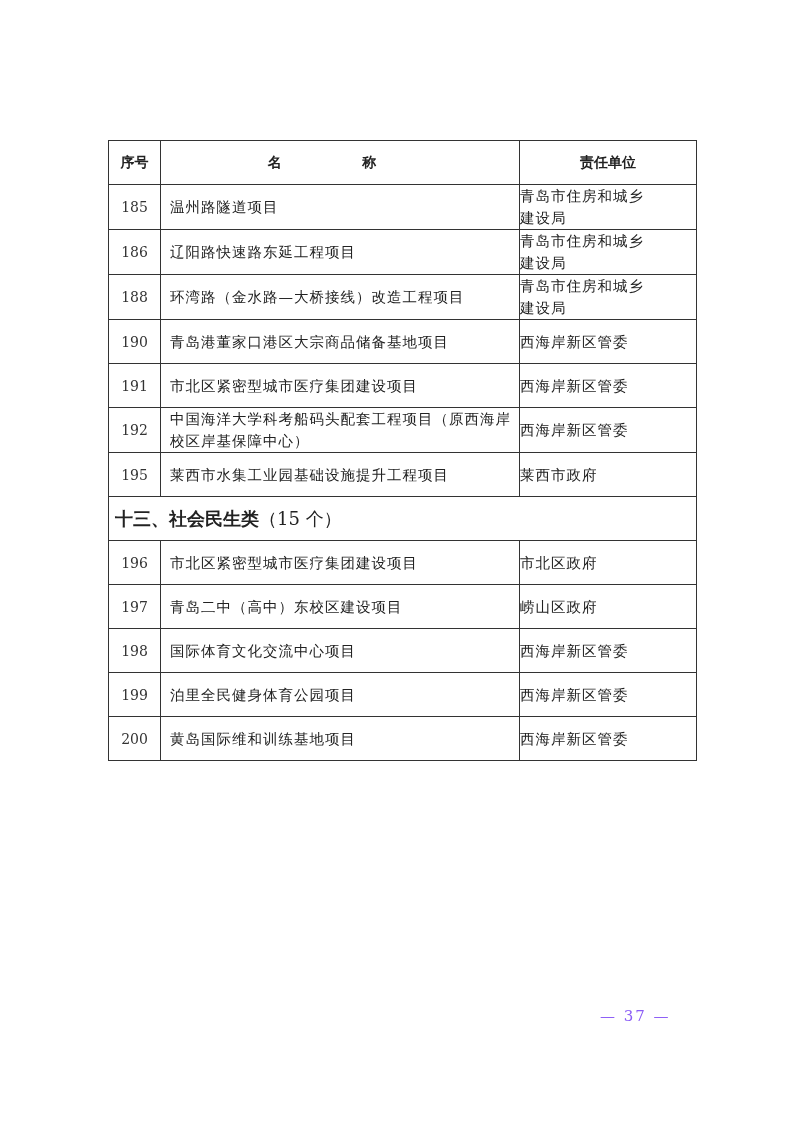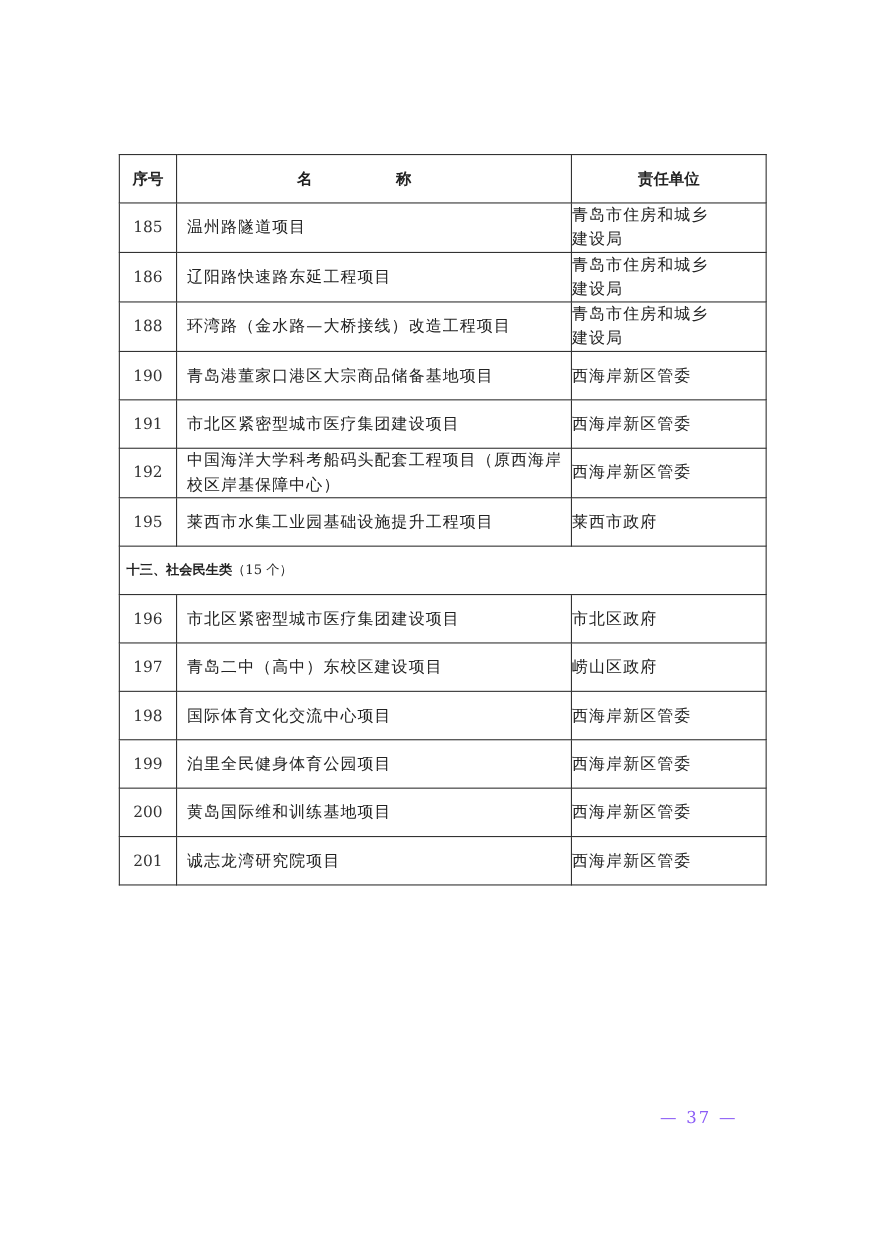--- a/index.html
+++ b/index.html
@@ -1,27 +1,27 @@
 <!DOCTYPE html>
 <html><head>
 <meta charset="utf-8">
 <style>
   html, body { margin: 0; padding: 0; background: #ffffff; }
   body { width: 794px; height: 1123px; position: relative; font-family: "DejaVu Serif", "Liberation Serif", serif; color: #222; }
   .tbl { position: absolute; left: 108px; top: 140px; width: 588px; border-collapse: collapse; table-layout: fixed; }
   .tbl td, .tbl th { border: 1.5px solid #333; padding: 0; font-size: 14.5px; }
-  .tbl th { height: 43px; font-weight: bold; font-family: Liberation Sans, sans-serif; font-size: 14px; }
+  .tbl th { height: 43px; font-weight: bold; font-family: Liberation Mono, monospace; font-size: 14px; }
   .col-no { width: 52px; }
   .col-name { width: 359px; }
   .col-unit { width: 177px; }
   td.no { text-align: center; font-size: 14px; color: #333; }
   td.name { padding-left: 9px; padding-right: 0; text-align: left; line-height: 22px; letter-spacing: 1px; }
   td.unit { text-align: left; line-height: 22px; letter-spacing: 1px; }
   tr.row td { height: 43px; }
-  tr.section td { height: 43px; padding-left: 6px; font-weight: bold; font-family: "DejaVu Sans", "Liberation Sans", sans-serif; font-size: 12px; }
+  tr.section td { height: 43px; padding-left: 6px; font-weight: bold; font-family: "DejaVu Sans", "Liberation Sans", sans-serif; font-size: 18px; }
   tr.section .count { font-weight: normal; font-family: "DejaVu Serif", "Liberation Serif", serif; }
   .hdr-name span { letter-spacing: 36px; }
   .page-num { position: absolute; left: 600px; top: 1007px; font-size: 15px; color: #8b5cf6; letter-spacing: 2px; }
 </style>
 </head>
 <body>
 
 <table class="tbl">
   <colgroup>
       <col class="col-no">
@@ -101,21 +101,16 @@
     <tr class="row">
       <td class="no">199</td>
       <td class="name">泊里全民健身体育公园项目</td>
       <td class="unit">西海岸新区管委</td>
     </tr>
     <tr class="row">
       <td class="no">200</td>
       <td class="name">黄岛国际维和训练基地项目</td>
       <td class="unit">西海岸新区管委</td>
     </tr>
-    <tr class="row">
-      <td class="no">201</td>
-      <td class="name">诚志龙湾研究院项目</td>
-      <td class="unit">西海岸新区管委</td>
-    </tr>
   </tbody>
 </table>
 
 <div class="page-num">— 37 —</div>
 
 </body></html>

